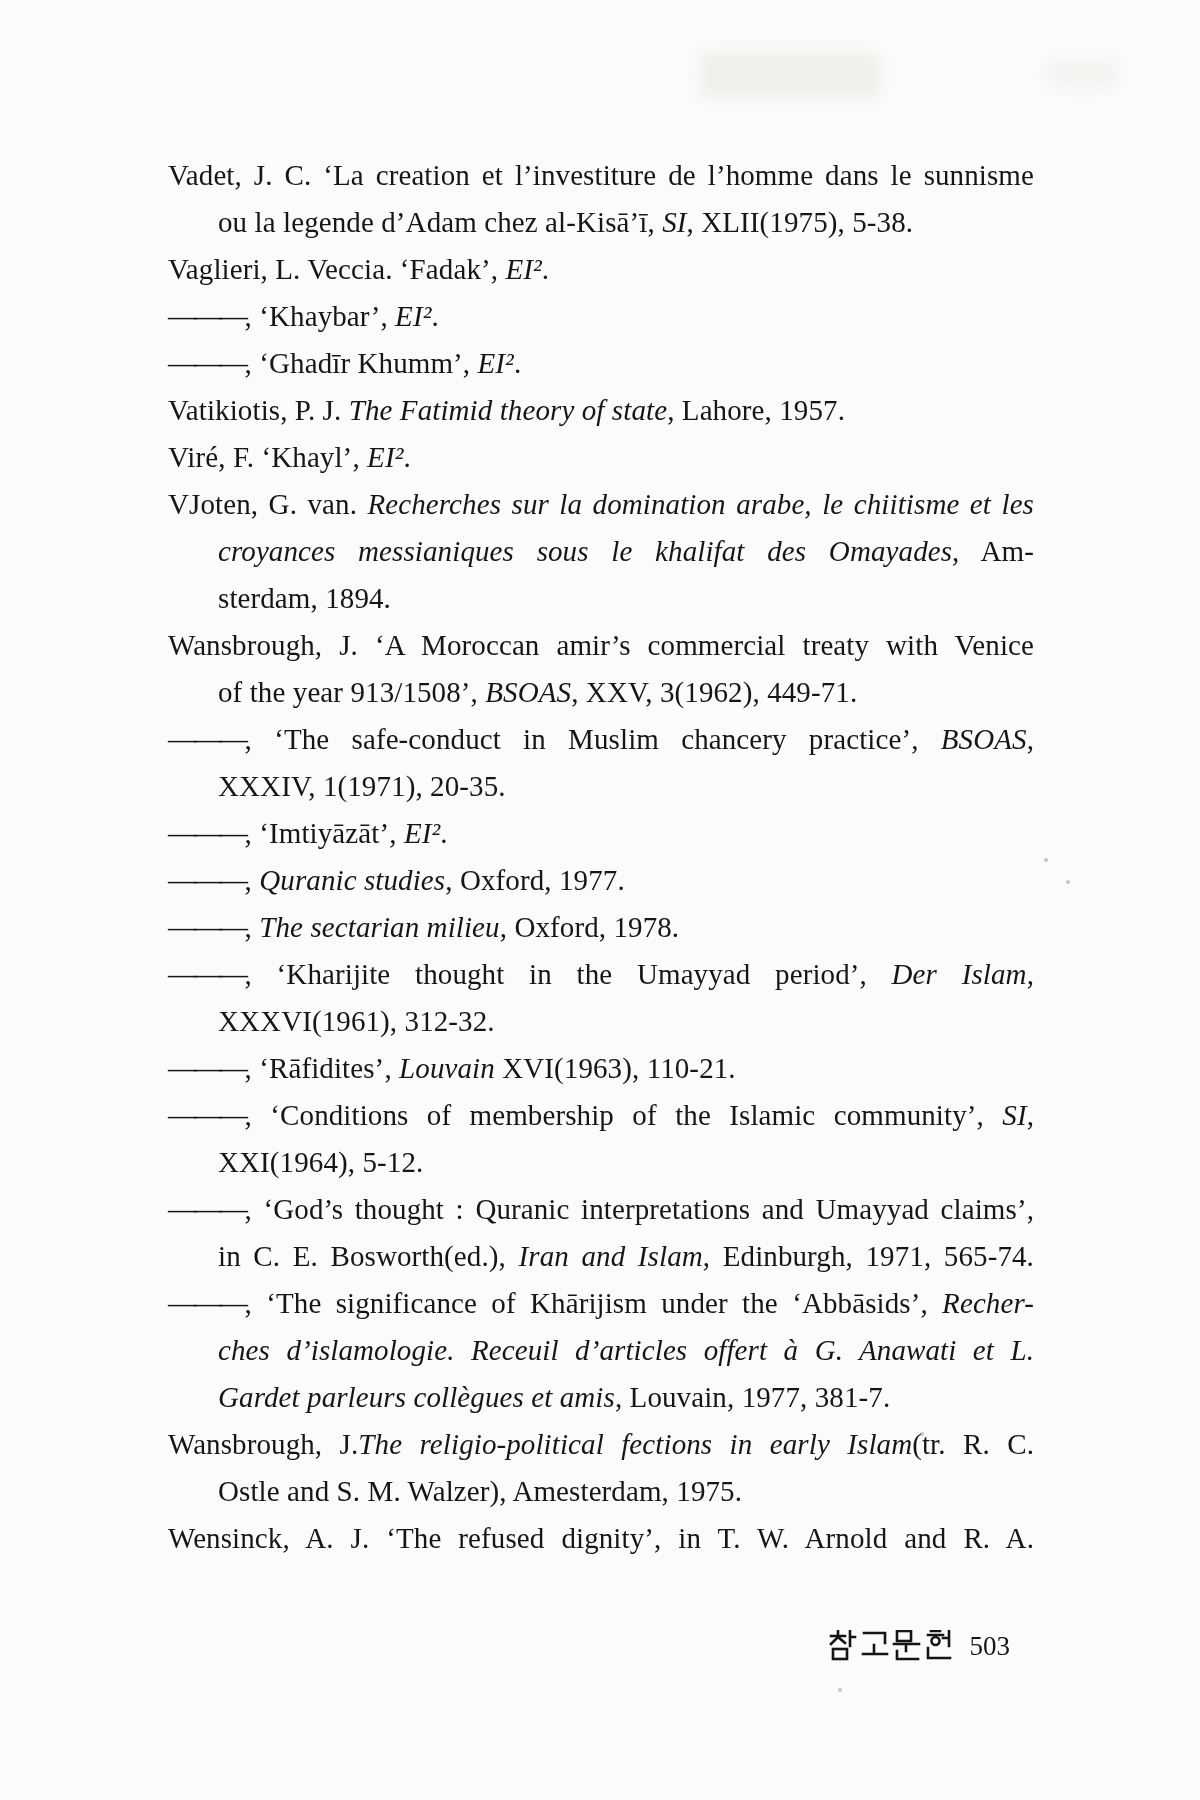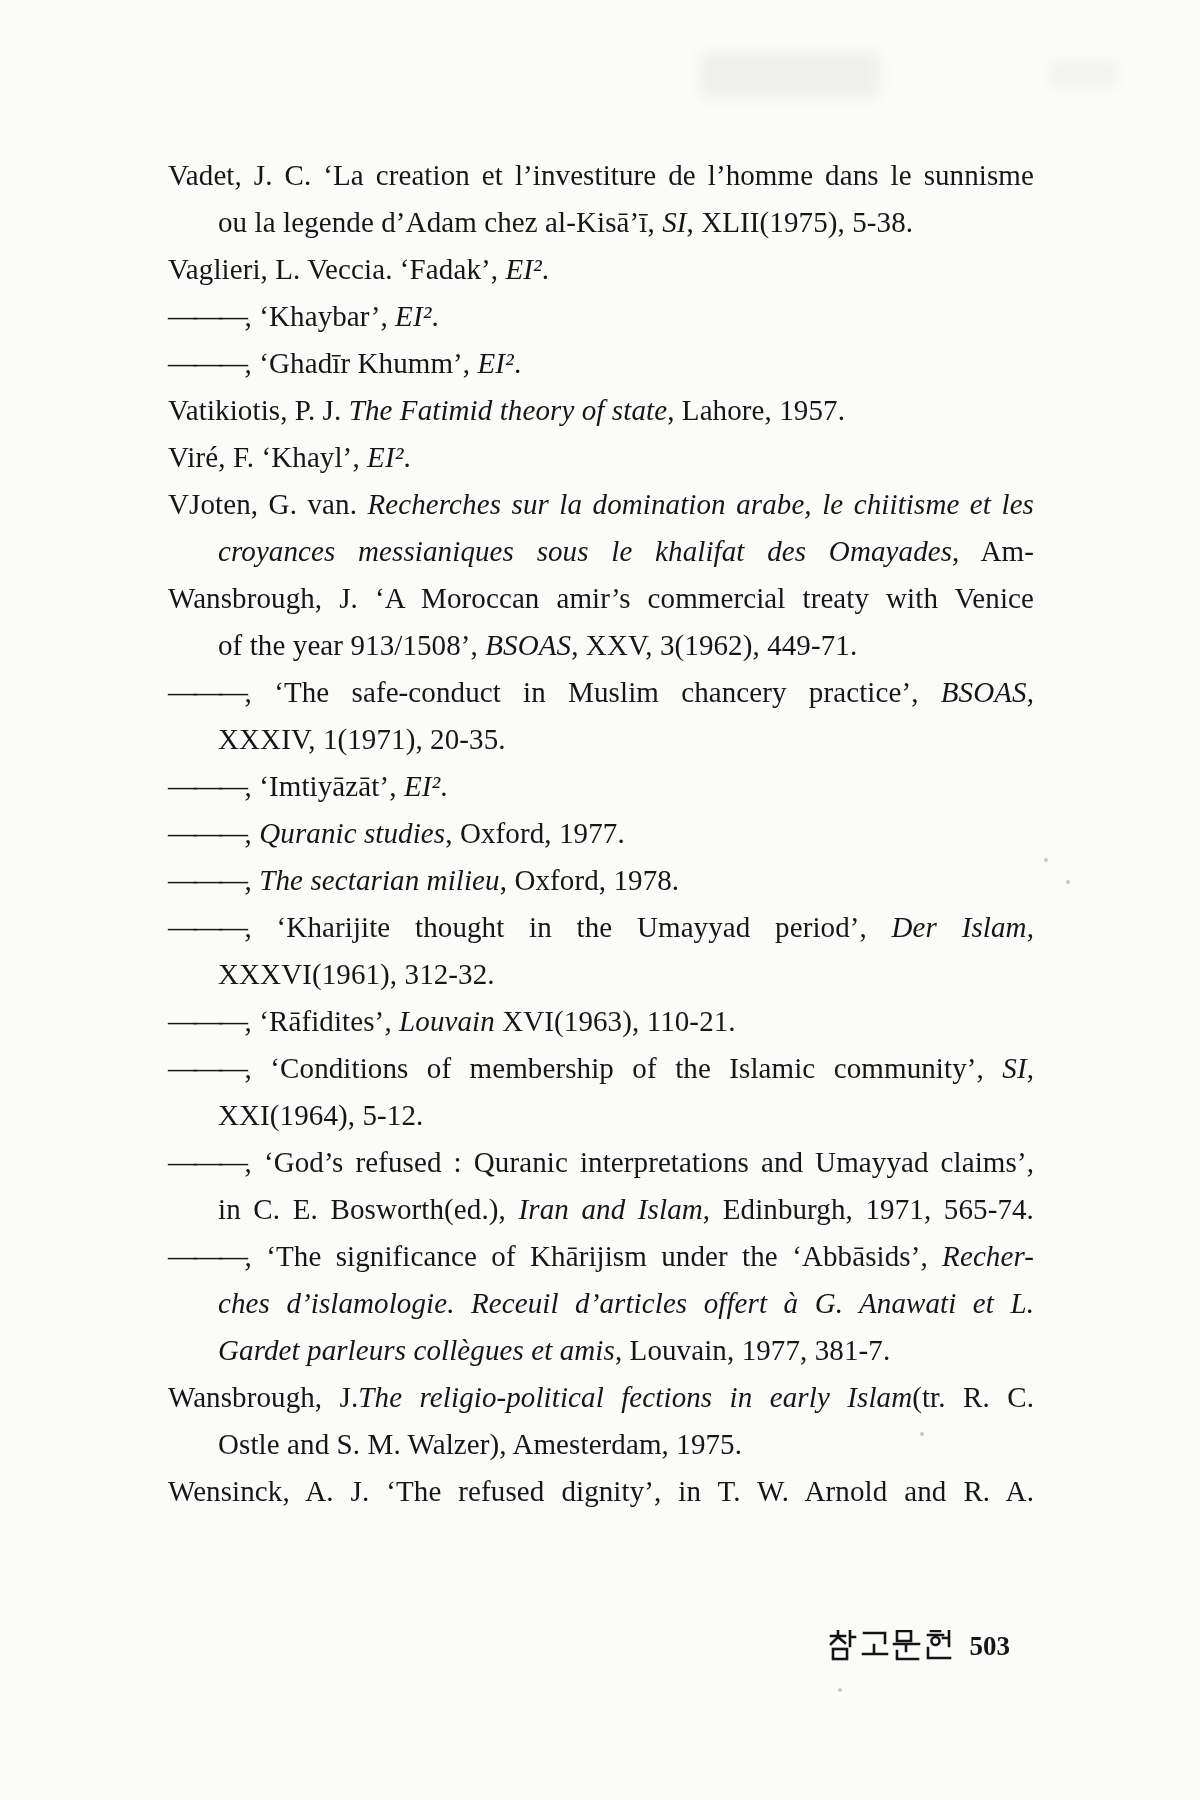--- a/index.html
+++ b/index.html
@@ -24,21 +24,21 @@
   .line { min-height:47px; }
   .line.cont { padding-left:50px; }
   .line.j { text-align:justify; text-align-last:justify; }
   .r { font-style:normal; }
   .i { font-style:italic;margin-top:36px; }
   .d { letter-spacing:-0.12em; white-space:nowrap; }
   
   .footer {
     position:absolute; top:1630px; right:190px;
     display:flex; align-items:center; gap:14px;
-    font-weight:bold; font-size:27px;
+    font-weight:normal; font-size:27px;
   }
   .hangul-svg { display:block; }
   .hangul-svg path, .hangul-svg rect, .hangul-svg circle {
     fill:none; stroke:#141414; stroke-width:2.6; stroke-linecap:square;
   }
 </style>
 </head>
 <body>
 
 <div class="page">
@@ -53,33 +53,34 @@
   <div class="bib">
       <div class="line j"><span class="r">Vadet, J. C. ‘La creation et l’investiture de l’homme dans le sunnisme</span></div>
       <div class="line cont"><span class="r">ou la legende d’Adam chez al-Kisā’ī, </span><span class="i">SI</span><span class="r">, XLII(1975), 5-38.</span></div>
       <div class="line"><span class="r">Vaglieri, L. Veccia. ‘Fadak’, </span><span class="i">EI²</span><span class="r">.</span></div>
       <div class="line"><span class="d">———</span><span class="r">, ‘Khaybar’, </span><span class="i">EI²</span><span class="r">.</span></div>
       <div class="line"><span class="d">———</span><span class="r">, ‘Ghadīr Khumm’, </span><span class="i">EI²</span><span class="r">.</span></div>
       <div class="line"><span class="r">Vatikiotis, P. J. </span><span class="i">The Fatimid theory of state</span><span class="r">, Lahore, 1957.</span></div>
       <div class="line"><span class="r">Viré, F. ‘Khayl’, </span><span class="i">EI²</span><span class="r">.</span></div>
       <div class="line j"><span class="r">VJoten, G. van. </span><span class="i">Recherches sur la domination arabe, le chiitisme et les</span></div>
       <div class="line cont j"><span class="i">croyances messianiques sous le khalifat des Omayades</span><span class="r">, Am-</span></div>
+      <div class="line cont"><span class="r">sterdam, 1894.</span></div>
       <div class="line j"><span class="r">Wansbrough, J. ‘A Moroccan amir’s commercial treaty with Venice</span></div>
       <div class="line cont"><span class="r">of the year 913/1508’, </span><span class="i">BSOAS</span><span class="r">, XXV, 3(1962), 449-71.</span></div>
       <div class="line j"><span class="d">———</span><span class="r">, ‘The safe-conduct in Muslim chancery practice’, </span><span class="i">BSOAS</span><span class="r">,</span></div>
       <div class="line cont"><span class="r">XXXIV, 1(1971), 20-35.</span></div>
       <div class="line"><span class="d">———</span><span class="r">, ‘Imtiyāzāt’, </span><span class="i">EI²</span><span class="r">.</span></div>
       <div class="line"><span class="d">———</span><span class="r">, </span><span class="i">Quranic studies</span><span class="r">, Oxford, 1977.</span></div>
       <div class="line"><span class="d">———</span><span class="r">, </span><span class="i">The sectarian milieu</span><span class="r">, Oxford, 1978.</span></div>
       <div class="line j"><span class="d">———</span><span class="r">, ‘Kharijite thought in the Umayyad period’, </span><span class="i">Der Islam</span><span class="r">,</span></div>
       <div class="line cont"><span class="r">XXXVI(1961), 312-32.</span></div>
       <div class="line"><span class="d">———</span><span class="r">, ‘Rāfidites’, </span><span class="i">Louvain</span><span class="r"> XVI(1963), 110-21.</span></div>
       <div class="line j"><span class="d">———</span><span class="r">, ‘Conditions of membership of the Islamic community’, </span><span class="i">SI</span><span class="r">,</span></div>
       <div class="line cont"><span class="r">XXI(1964), 5-12.</span></div>
-      <div class="line j"><span class="d">———</span><span class="r">, ‘God’s refused : Quranic interpretations and Umayyad claims’,</span></div>
+      <div class="line j"><span class="d">———</span><span class="r">, ‘God’s thought : Quranic interpretations and Umayyad claims’,</span></div>
       <div class="line cont j"><span class="r">in C. E. Bosworth(ed.), </span><span class="i">Iran and Islam</span><span class="r">, Edinburgh, 1971, 565-74.</span></div>
       <div class="line j"><span class="d">———</span><span class="r">, ‘The significance of Khārijism under the ‘Abbāsids’, </span><span class="i">Recher-</span></div>
       <div class="line cont j"><span class="i">ches d’islamologie. Receuil d’articles offert à G. Anawati et L.</span></div>
       <div class="line cont"><span class="i">Gardet parleurs collègues et amis</span><span class="r">, Louvain, 1977, 381-7.</span></div>
       <div class="line j"><span class="r">Wansbrough, J.</span><span class="i">The religio-political fections in early Islam</span><span class="r">(tr. R. C.</span></div>
       <div class="line cont"><span class="r">Ostle and S. M. Walzer), Amesterdam, 1975.</span></div>
       <div class="line j"><span class="r">Wensinck, A. J. ‘The refused dignity’, in T. W. Arnold and R. A.</span></div>
     </div>
 
   <div class="footer">

